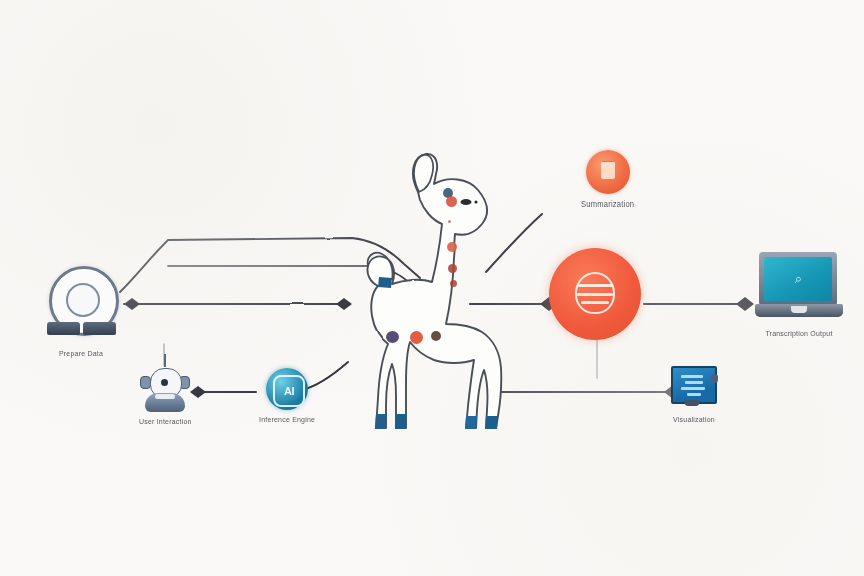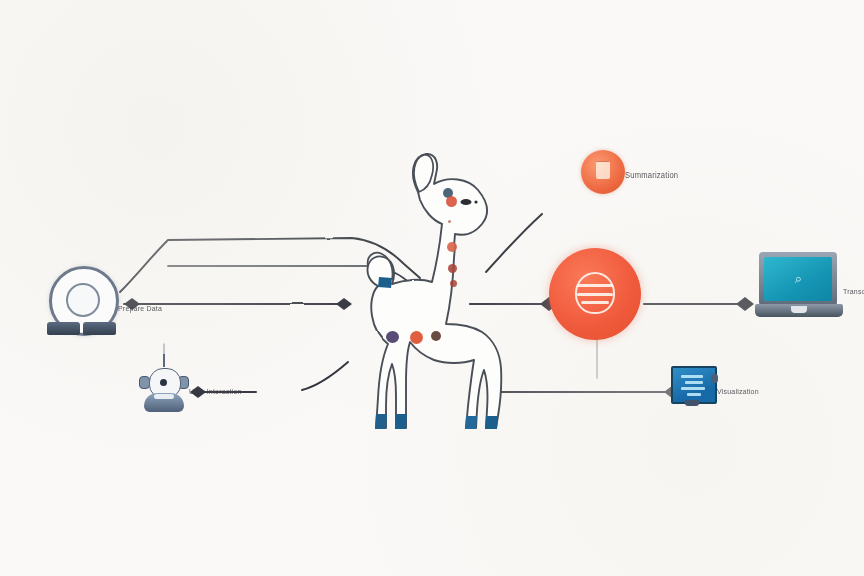--- a/index.html
+++ b/index.html
@@ -22,21 +22,21 @@
       radial-gradient(circle at 18% 22%, rgba(240,238,233,.55), transparent 42%),
       radial-gradient(circle at 80% 78%, rgba(243,241,236,.5), transparent 45%);
     pointer-events:none;
   }
   .svg-layer{
     position:absolute; left:0; top:0; width:864px; height:576px;
   }
   .node{
     position:absolute;
     display:flex;
-    flex-direction:row;
+    flex-direction:column;
     align-items:center;
     z-index:4;
     justify-content:center;
   }
   .node-label{
     margin-top:6px;
     font-size:8.5px;
     letter-spacing:.2px;
     color:#3c3c42;
     text-align:center;
@@ -361,20 +361,29 @@
       <div class="robot-ear l"></div>
       <div class="robot-ear r"></div>
       <div class="robot-head"></div>
       <div class="robot-eye"></div>
       <div class="robot-body"></div>
       <div class="robot-collar"></div>
     </div>
     <div class="node-label tiny">User Interaction</div>
   </div>
 
+  <div class="node" id="node-aimodel">
+    <div class="badge">
+      <div class="badge-outer"></div>
+      <div class="badge-inner">
+        <span class="badge-txt">AI</span>
+      </div>
+    </div>
+    <div class="node-label tiny">Inference Engine</div>
+  </div>
 
   <div class="node" id="node-summarize">
     <div class="orange-sm">
       <div class="doc"></div>
     </div>
     <div class="node-label sm">Summarization</div>
   </div>
 
   <div class="node" id="node-hub">
     <div class="orange-big">

